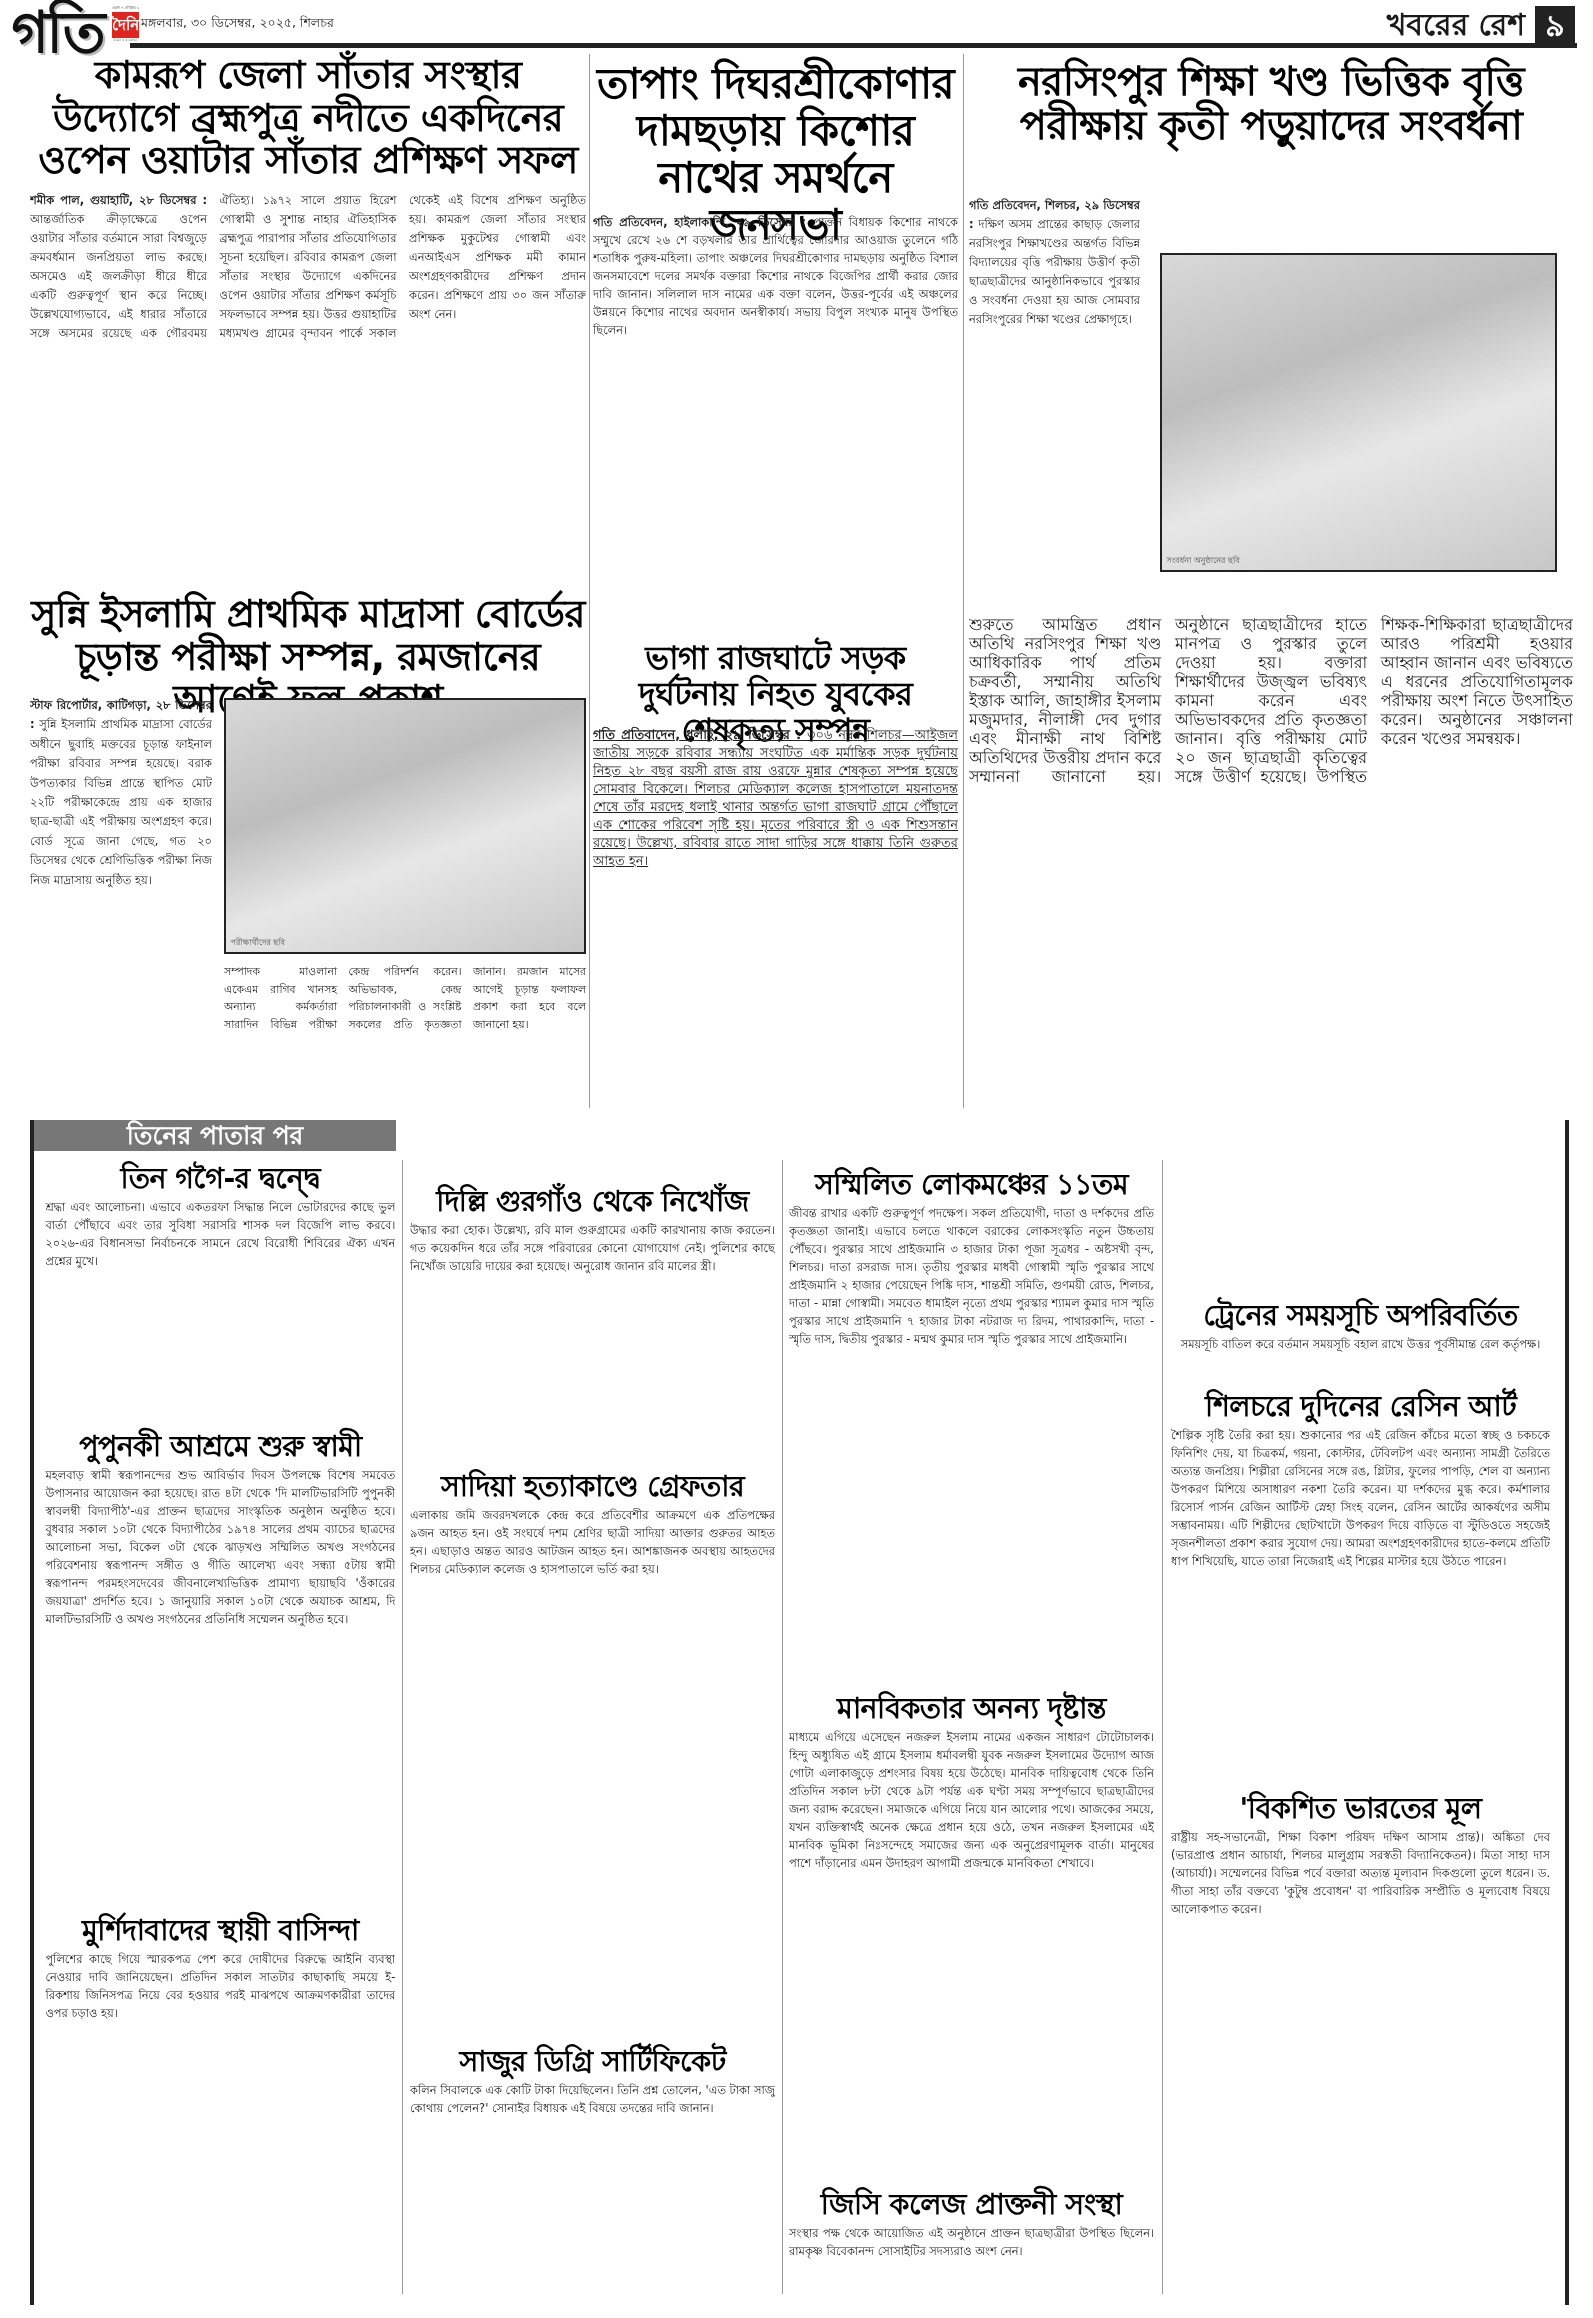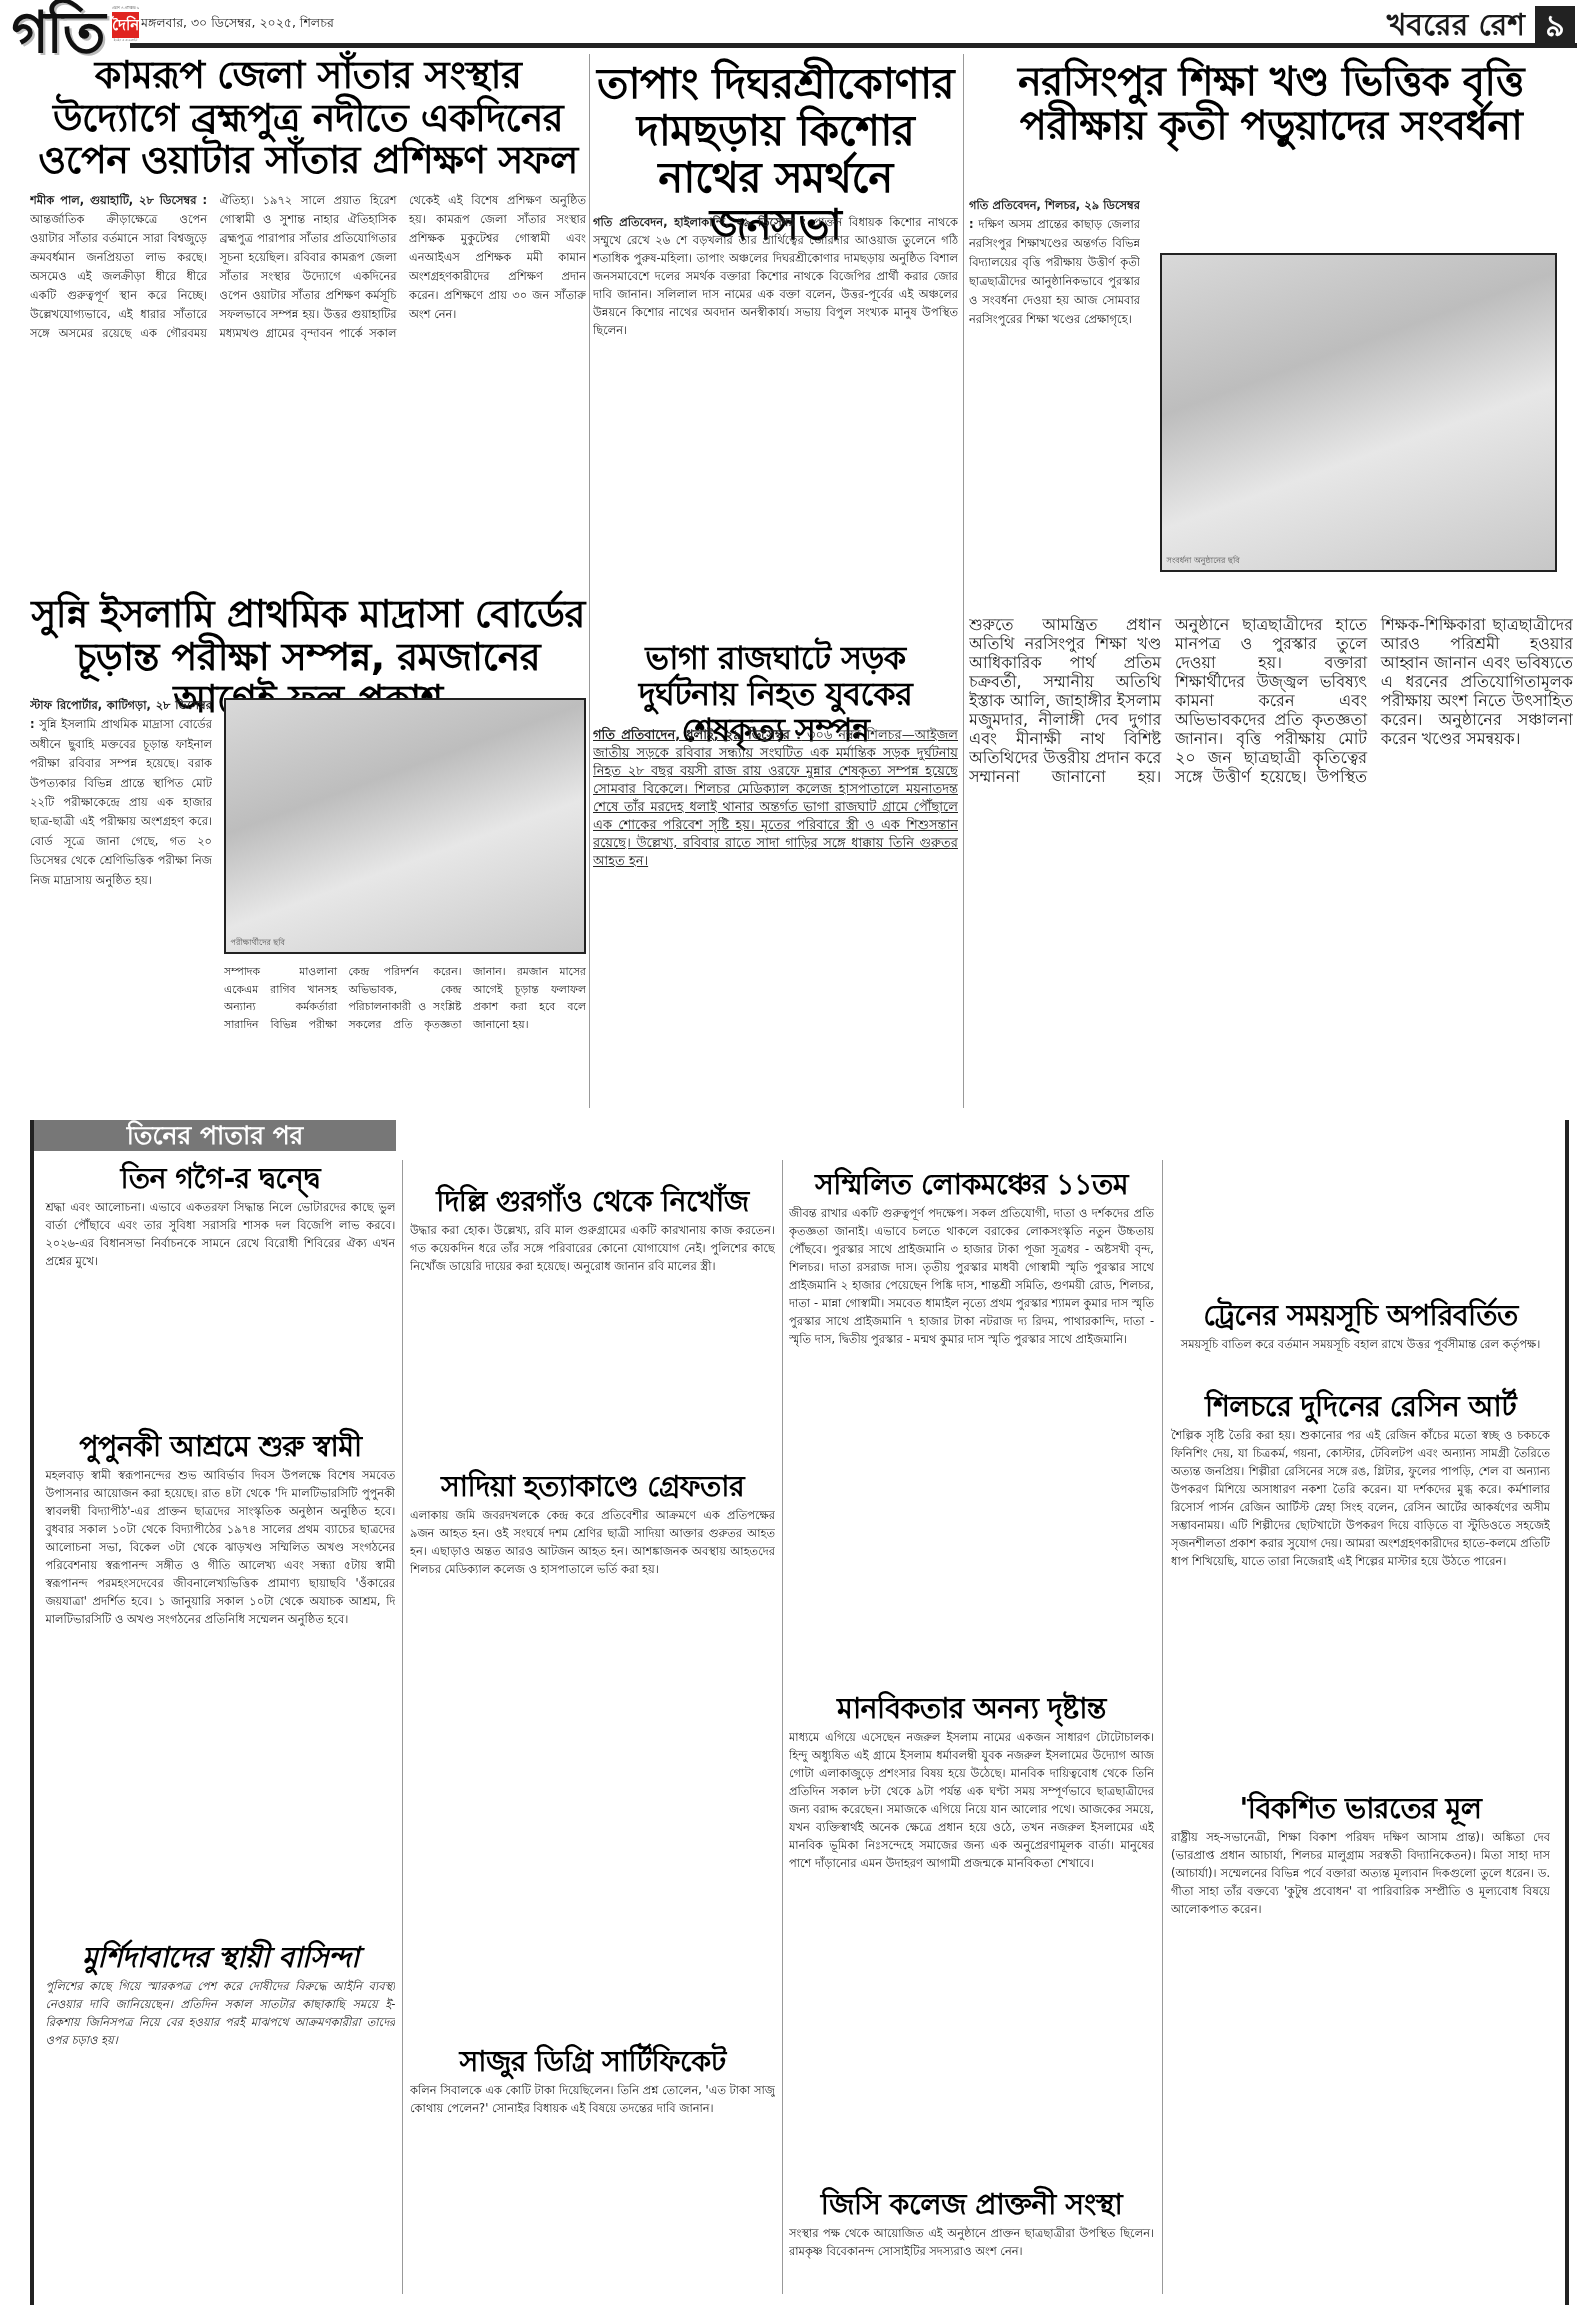--- a/index.html
+++ b/index.html
@@ -136,21 +136,21 @@
 
   <div class="col-block" style="left:11.4px; width:350px; top:0;">
     <div class="sub-article" style="top:40px; width:350px;">
       <h2 class="headline">তিন গগৈ-র দ্বন্দ্বে</h2>
       <div class="body-text" style="height:228px;">শ্রদ্ধা এবং আলোচনা। এভাবে একতরফা সিদ্ধান্ত নিলে ভোটারদের কাছে ভুল বার্তা পৌঁছাবে এবং তার সুবিধা সরাসরি শাসক দল বিজেপি লাভ করবে। ২০২৬-এর বিধানসভা নির্বাচনকে সামনে রেখে বিরোধী শিবিরের ঐক্য এখন প্রশ্নের মুখে।</div>
     </div>
     <div class="sub-article" style="top:308px; width:350px;">
       <h2 class="headline">পুপুনকী আশ্রমে শুরু স্বামী</h2>
       <div class="body-text" style="height:444px;">মহলবাড় স্বামী স্বরূপানন্দের শুভ আবির্ভাব দিবস উপলক্ষে বিশেষ সমবেত উপাসনার আয়োজন করা হয়েছে। রাত ৪টা থেকে 'দি মালটিভারসিটি পুপুনকী স্বাবলম্বী বিদ্যাপীঠ'-এর প্রাক্তন ছাত্রদের সাংস্কৃতিক অনুষ্ঠান অনুষ্ঠিত হবে। বুধবার সকাল ১০টা থেকে বিদ্যাপীঠের ১৯৭৪ সালের প্রথম ব্যাচের ছাত্রদের আলোচনা সভা, বিকেল ৩টা থেকে ঝাড়খণ্ড সম্মিলিত অখণ্ড সংগঠনের পরিবেশনায় স্বরূপানন্দ সঙ্গীত ও গীতি আলেখ্য এবং সন্ধ্যা ৫টায় স্বামী স্বরূপানন্দ পরমহংসদেবের জীবনালেখ্যভিত্তিক প্রামাণ্য ছায়াছবি 'ওঁকারের জয়যাত্রা' প্রদর্শিত হবে। ১ জানুয়ারি সকাল ১০টা থেকে অযাচক আশ্রম, দি মালটিভারসিটি ও অখণ্ড সংগঠনের প্রতিনিধি সম্মেলন অনুষ্ঠিত হবে।</div>
     </div>
-    <div class="sub-article" style="top:819px; width:350px;font-style:italic;">
+    <div class="sub-article" style="top:792px; width:350px;">
       <h2 class="headline">মুর্শিদাবাদের স্থায়ী বাসিন্দা</h2>
       <div class="body-text" style="height:330px;">পুলিশের কাছে গিয়ে স্মারকপত্র পেশ করে দোষীদের বিরুদ্ধে আইনি ব্যবস্থা নেওয়ার দাবি জানিয়েছেন। প্রতিদিন সকাল সাতটার কাছাকাছি সময়ে ই-রিকশায় জিনিসপত্র নিয়ে বের হওয়ার পরই মাঝপথে আক্রমণকারীরা তাদের ওপর চড়াও হয়।</div>
     </div>
   </div>
 
   <div class="col-block" style="left:376px; width:365px; top:0;">
     <div class="sub-article" style="top:63px; width:365px;">
       <h2 class="headline">দিল্লি গুরগাঁও থেকে নিখোঁজ</h2>
       <div class="body-text" style="height:262px;">উদ্ধার করা হোক। উল্লেখ্য, রবি মাল গুরুগ্রামের একটি কারখানায় কাজ করতেন। গত কয়েকদিন ধরে তাঁর সঙ্গে পরিবারের কোনো যোগাযোগ নেই। পুলিশের কাছে নিখোঁজ ডায়েরি দায়ের করা হয়েছে। অনুরোধ জানান রবি মালের স্ত্রী।</div>
     </div>

